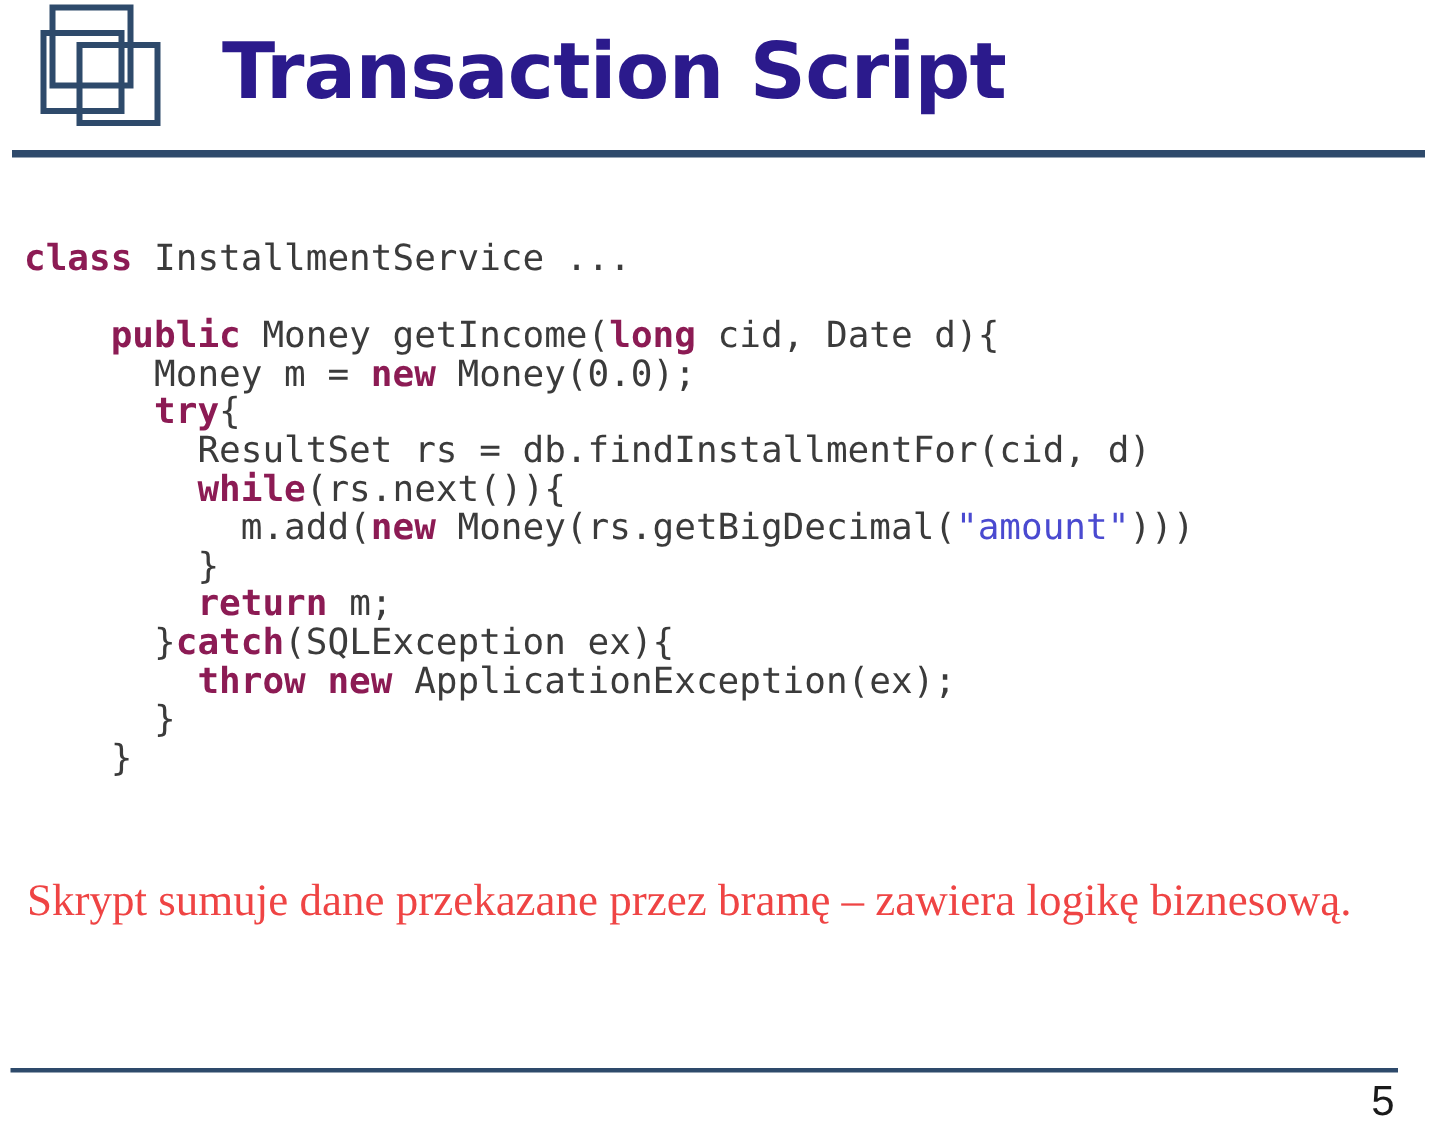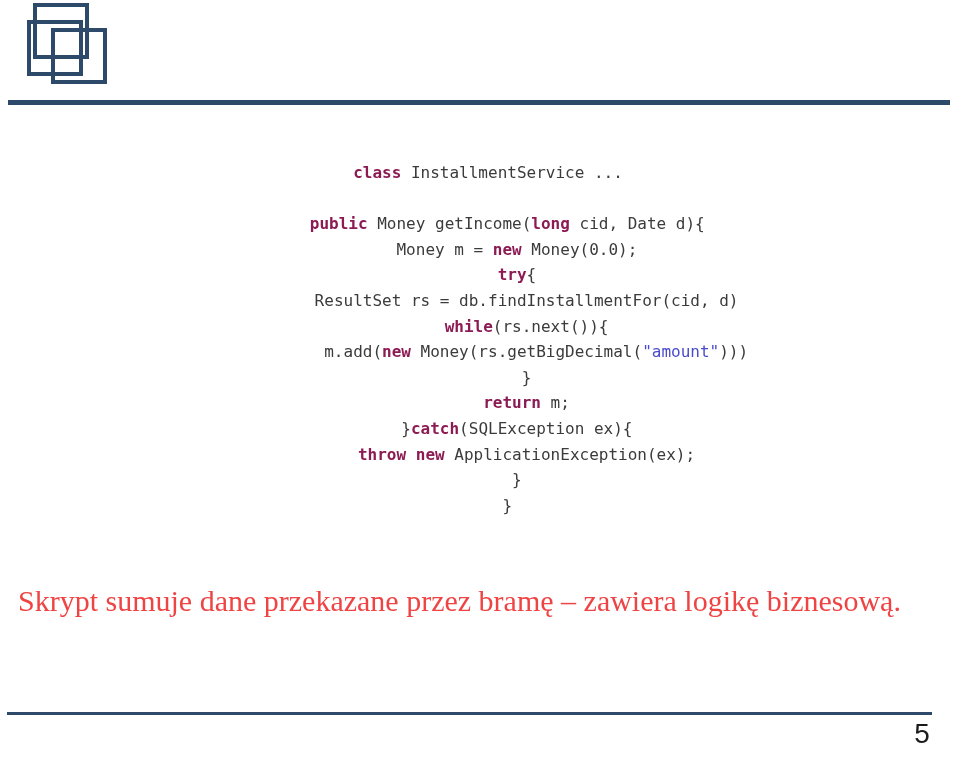--- a/index.html
+++ b/index.html
@@ -55,25 +55,24 @@
     background: #2e4a6b;
   }
 
   
   #code-block {
     position: absolute;
     left: 16px;
     top: 160px;
     width: 944px;
     font-family: "DejaVu Sans Mono", monospace;
-    font-size: 16px;
+    font-size: 24px;
     line-height: 25.6px;
     color: #3b3b3b;
     white-space: pre;
-    text-align: center;
   }
   #code-block .code-line {
     white-space: pre;
     min-height: 25.6px;
   }
   .kw {
     color: #8c1b54;
     font-weight: bold;
   }
   .str {
@@ -121,20 +120,21 @@
 <div id="slide-header">
 
   <div id="logo-mark">
     <svg width="112" height="100" viewBox="0 0 112 100" xmlns="http://www.w3.org/2000/svg">
       <rect x="21" y="20" width="52" height="52" fill="none" stroke="#2e4a6b" stroke-width="4"></rect>
       <rect x="27" y="3" width="52" height="52" fill="none" stroke="#2e4a6b" stroke-width="4"></rect>
       <rect x="45" y="28" width="52" height="52" fill="none" stroke="#2e4a6b" stroke-width="4"></rect>
     </svg>
   </div>
 
+  <div id="slide-title">Transaction Script</div>
 
   <div id="header-rule"></div>
 </div>
 
 <div id="code-block"><div class="code-line"><span class="kw">class </span><span class="plain">InstallmentService ...</span></div><div class="code-line">​</div><div class="code-line"><span class="plain">    </span><span class="kw">public </span><span class="plain">Money getIncome(</span><span class="kw">long </span><span class="plain">cid, Date d){</span></div><div class="code-line"><span class="plain">      Money m = </span><span class="kw">new </span><span class="plain">Money(0.0);</span></div><div class="code-line"><span class="plain">      </span><span class="kw">try</span><span class="plain">{</span></div><div class="code-line"><span class="plain">        ResultSet rs = db.findInstallmentFor(cid, d)</span></div><div class="code-line"><span class="plain">        </span><span class="kw">while</span><span class="plain">(rs.next()){</span></div><div class="code-line"><span class="plain">          m.add(</span><span class="kw">new </span><span class="plain">Money(rs.getBigDecimal(</span><span class="str">"amount"</span><span class="plain">)))</span></div><div class="code-line"><span class="plain">        }</span></div><div class="code-line"><span class="plain">        </span><span class="kw">return </span><span class="plain">m;</span></div><div class="code-line"><span class="plain">      }</span><span class="kw">catch</span><span class="plain">(SQLException ex){</span></div><div class="code-line"><span class="plain">        </span><span class="kw">throw new </span><span class="plain">ApplicationException(ex);</span></div><div class="code-line"><span class="plain">      }</span></div><div class="code-line"><span class="plain">    }</span></div></div>
 
 <div id="slide-body">Skrypt sumuje dane przekazane przez bramę – zawiera logikę biznesową.</div>
 
 <div id="footer-rule"></div>
 <div id="page-number">5</div>

